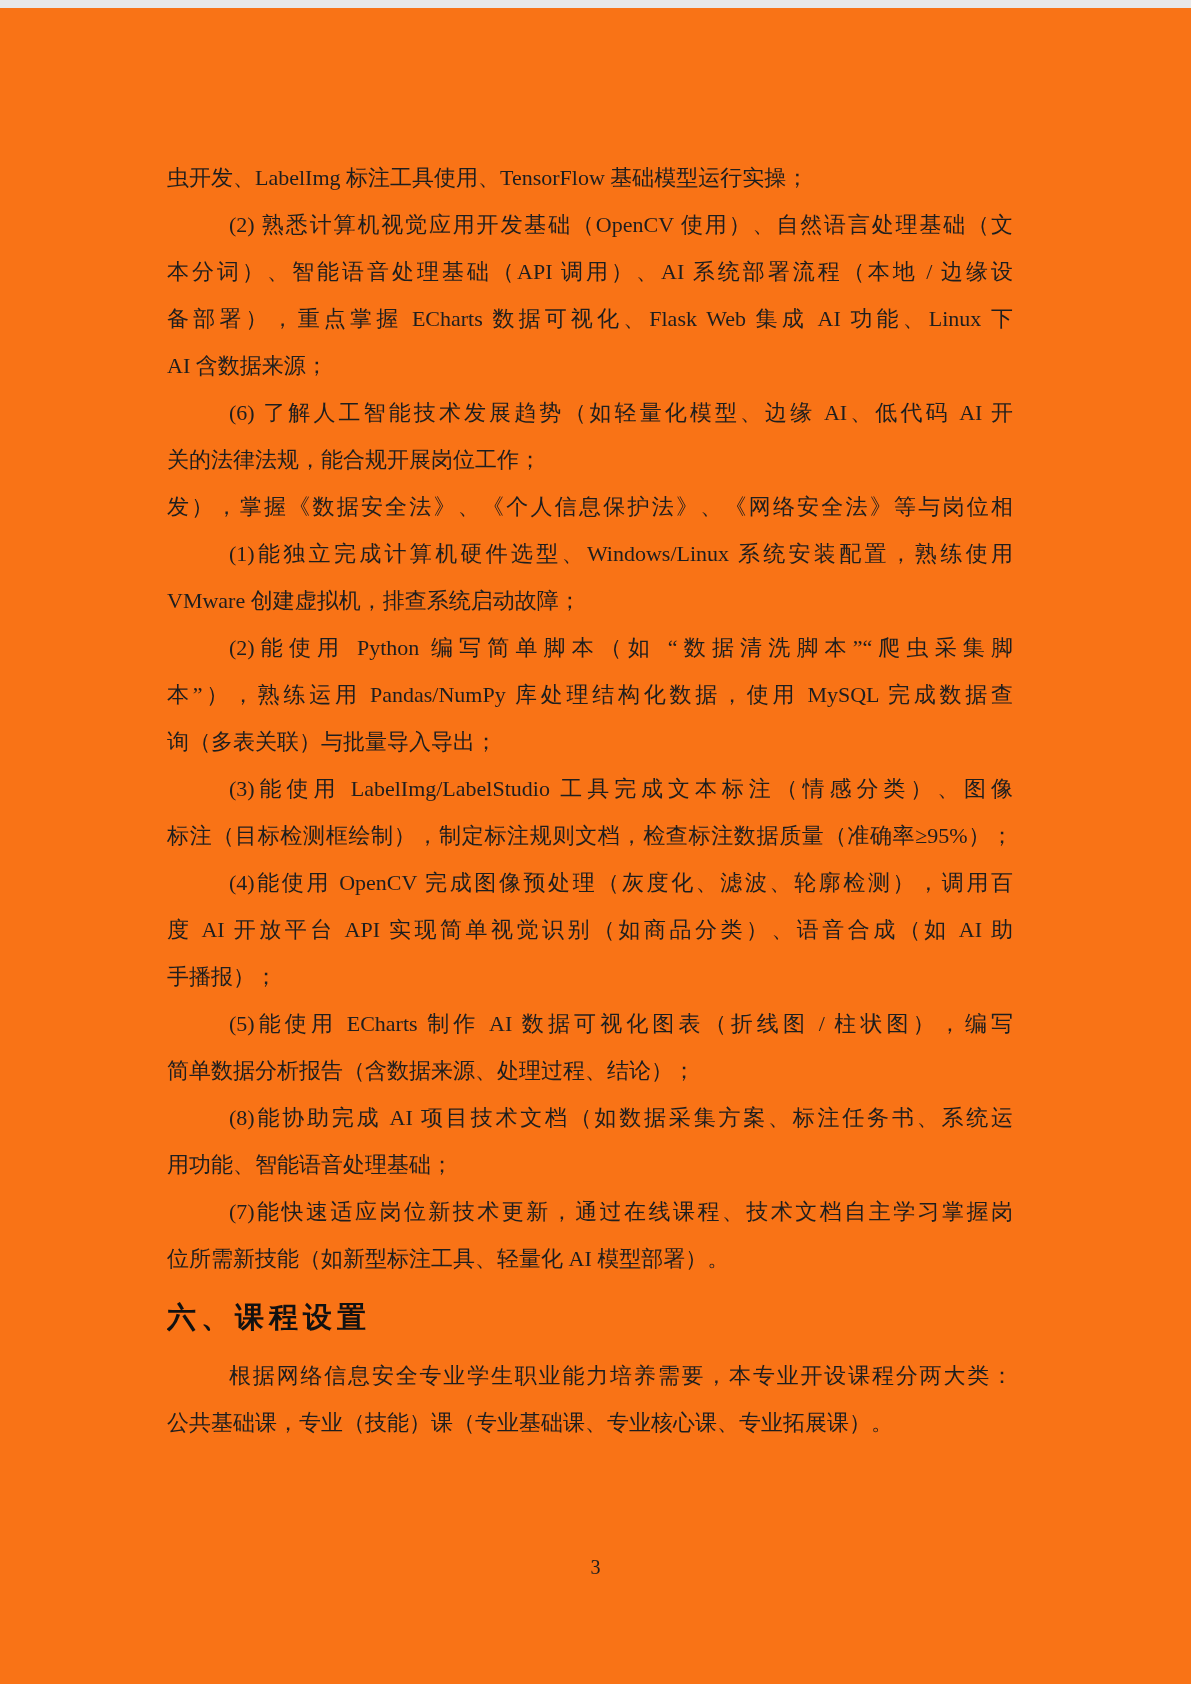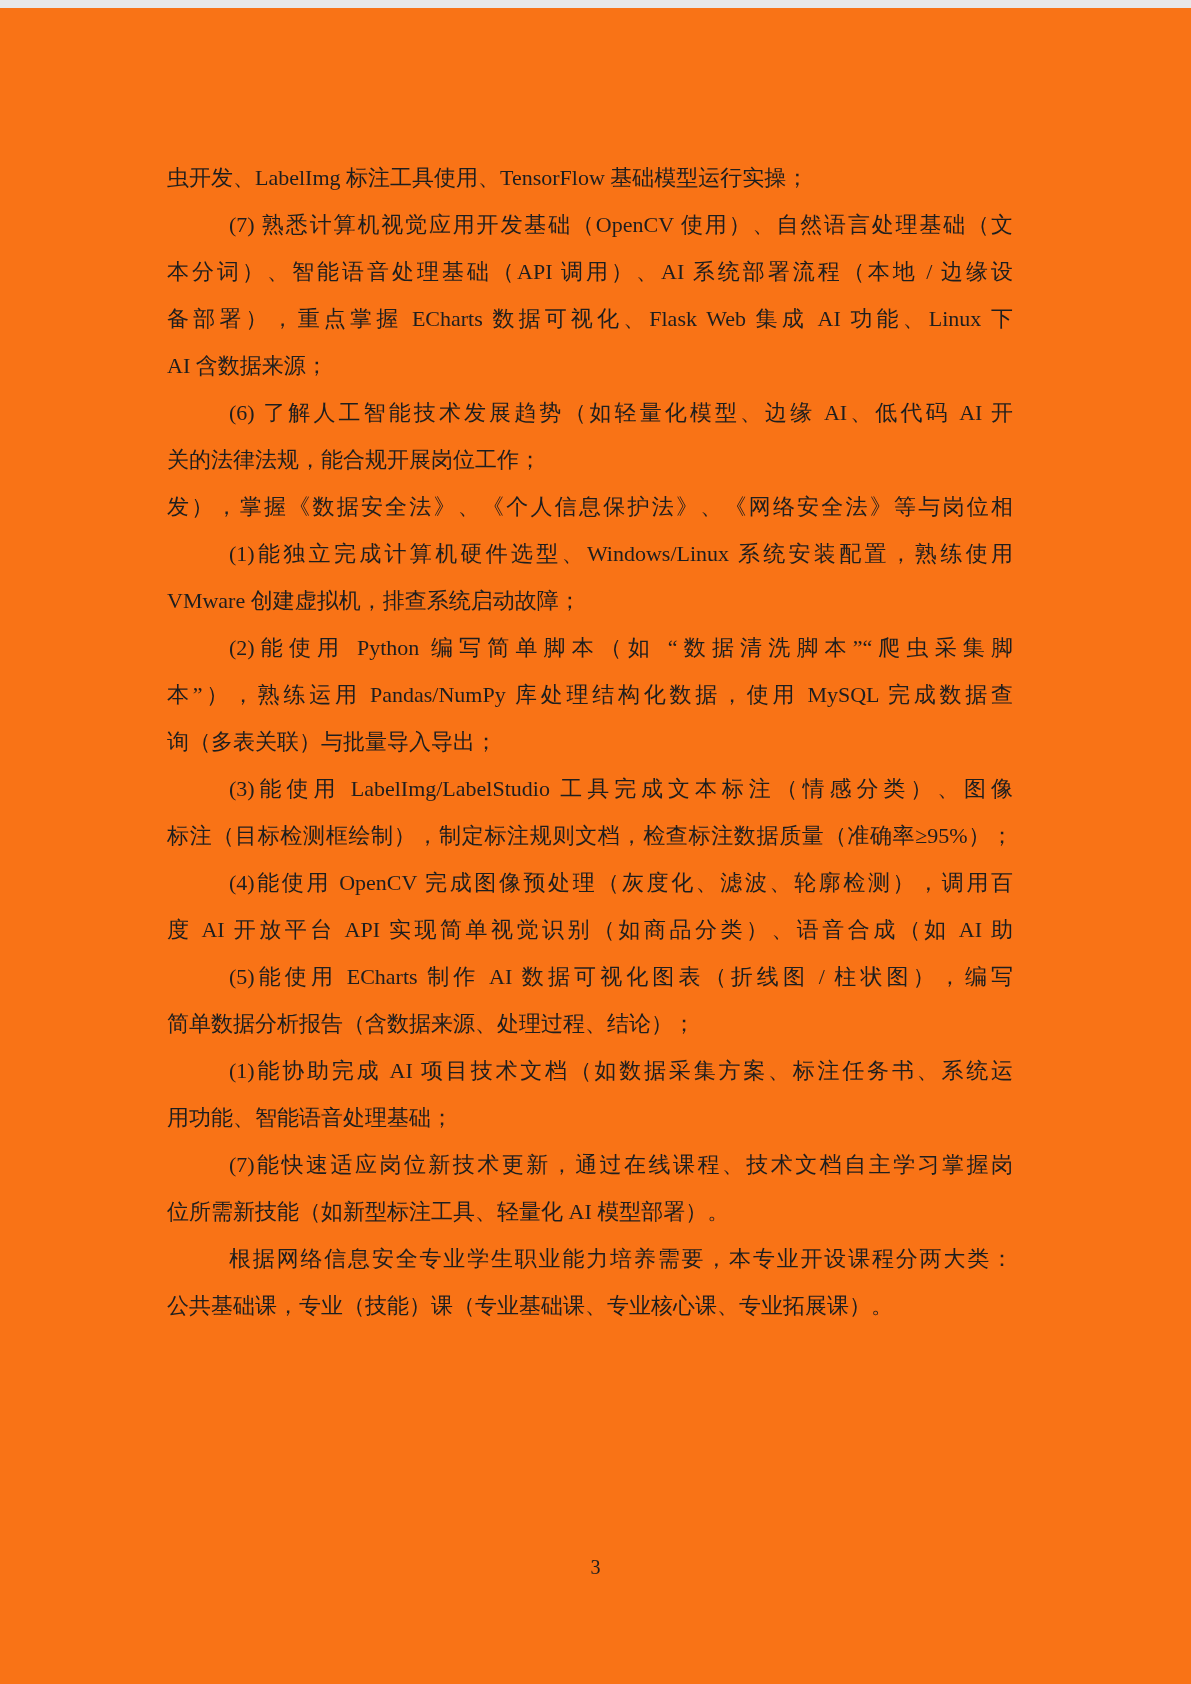--- a/index.html
+++ b/index.html
@@ -62,39 +62,41 @@
     font-size: 20px;
     color: #1e1e1e;
   }
 </style>
 </head>
 <body>
 
 <div class="page">
   <div class="content">
       <div class="line body">虫开发、LabelImg 标注工具使用、TensorFlow 基础模型运行实操；</div>
-      <div class="line body indent fill">(7) 熟悉计算机视觉应用开发基础（OpenCV 使用）、自然语言处理基础（文</div>
+      <div class="line body indent fill">(2) 熟悉计算机视觉应用开发基础（OpenCV 使用）、自然语言处理基础（文</div>
       <div class="line body fill">本分词）、智能语音处理基础（API 调用）、AI 系统部署流程（本地 / 边缘设</div>
       <div class="line body fill">备部署），重点掌握 ECharts 数据可视化、Flask Web 集成 AI 功能、Linux 下</div>
       <div class="line body">AI 含数据来源；</div>
       <div class="line body indent fill">(6) 了解人工智能技术发展趋势（如轻量化模型、边缘 AI、低代码 AI 开</div>
       <div class="line body">关的法律法规，能合规开展岗位工作；</div>
       <div class="line body fill">发），掌握《数据安全法》、《个人信息保护法》、《网络安全法》等与岗位相</div>
       <div class="line body indent fill">(1)能独立完成计算机硬件选型、Windows/Linux 系统安装配置，熟练使用</div>
       <div class="line body">VMware 创建虚拟机，排查系统启动故障；</div>
       <div class="line body indent fill">(2)能使用 Python 编写简单脚本（如 “数据清洗脚本”“爬虫采集脚</div>
       <div class="line body fill">本”），熟练运用 Pandas/NumPy 库处理结构化数据，使用 MySQL 完成数据查</div>
       <div class="line body">询（多表关联）与批量导入导出；</div>
       <div class="line body indent fill">(3)能使用 LabelImg/LabelStudio 工具完成文本标注（情感分类）、图像</div>
       <div class="line body fill">标注（目标检测框绘制），制定标注规则文档，检查标注数据质量（准确率≥95%）；</div>
       <div class="line body indent fill">(4)能使用 OpenCV 完成图像预处理（灰度化、滤波、轮廓检测），调用百</div>
       <div class="line body fill">度 AI 开放平台 API 实现简单视觉识别（如商品分类）、语音合成（如 AI 助</div>
+      <div class="line body">手播报）；</div>
       <div class="line body indent fill">(5)能使用 ECharts 制作 AI 数据可视化图表（折线图 / 柱状图），编写</div>
       <div class="line body">简单数据分析报告（含数据来源、处理过程、结论）；</div>
-      <div class="line body indent fill">(1)能协助完成 AI 项目技术文档（如数据采集方案、标注任务书、系统运</div>
+      <div class="line body indent fill">(8)能协助完成 AI 项目技术文档（如数据采集方案、标注任务书、系统运</div>
       <div class="line body">用功能、智能语音处理基础；</div>
       <div class="line body indent fill">(7)能快速适应岗位新技术更新，通过在线课程、技术文档自主学习掌握岗</div>
       <div class="line body">位所需新技能（如新型标注工具、轻量化 AI 模型部署）。</div>
+      <div class="line section-heading">六、课程设置</div>
       <div class="line body indent fill">根据网络信息安全专业学生职业能力培养需要，本专业开设课程分两大类：</div>
       <div class="line body">公共基础课，专业（技能）课（专业基础课、专业核心课、专业拓展课）。</div>
     </div>
   <div class="page-number">3</div>
 </div>
 
 </body></html>

